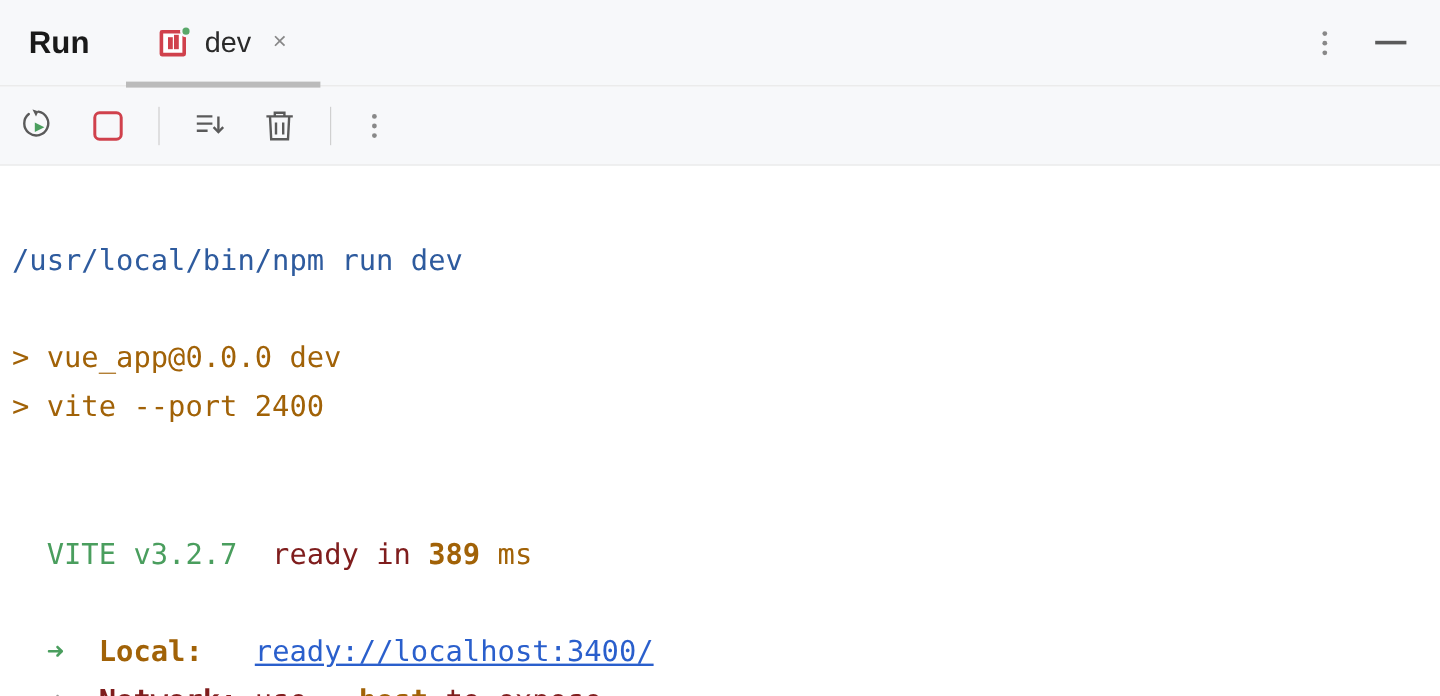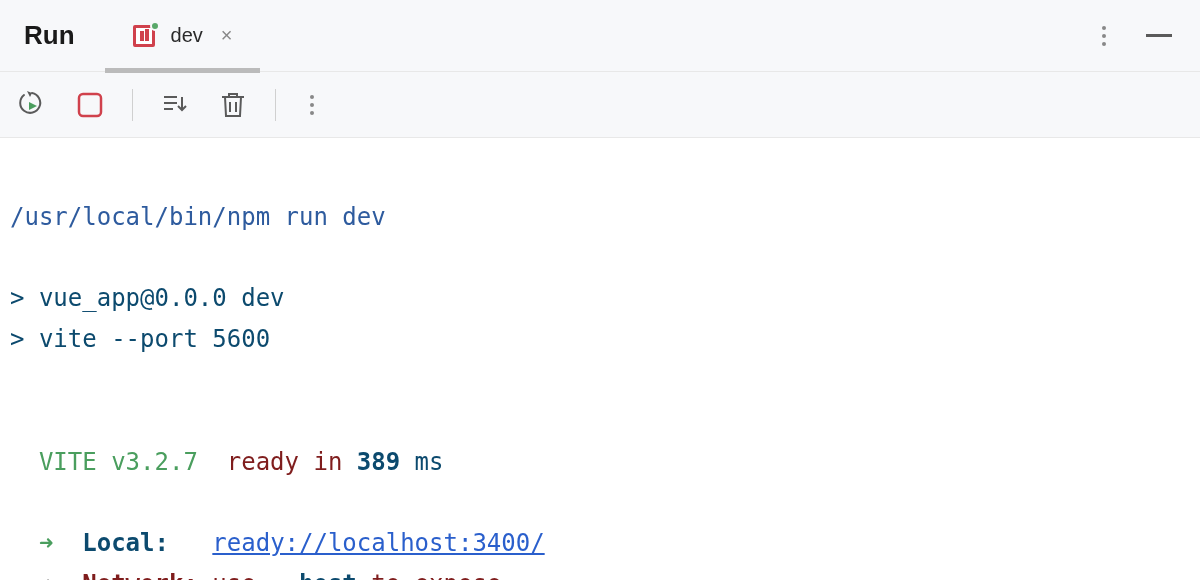--- a/index.html
+++ b/index.html
@@ -64,21 +64,21 @@
       width: 10px;
       height: 10px;
       background: #59a869;
       border-radius: 50%;
       position: absolute;
       top: -1px;
       right: 1px;
       border: 2px solid #f7f8fa;
     }
     .tab-label {
-      font-size: 20px;
+      font-size: 24px;
       color: #2a2a2a;
       font-weight: 400;
     }
     .tab-close {
       color: #888;
       font-size: 20px;
       margin-left: 8px;
       cursor: pointer;
     }
     .tab-underline {
@@ -138,21 +138,21 @@
       background: #d0d0d0;
     }
     .console {
       padding: 18px 10px;
       font-family: "Menlo", "Monaco", "Consolas", monospace;
       font-size: 24px;
       line-height: 1.7;
       white-space: pre;
     }
     .cmd { color: #2e5b9e; }
-    .plain { color: #0c4a6e; }
+    .plain { color: #a16207; }
     .vite-green { color: #4a9e5e; font-weight: 400; }
     .grey { color: #7f1d1d; }
     .bold { font-weight: 700; }
     .arrow-green { color: #4a9e5e; }
     .arrow-grey { color: #999; }
     .link { color: #2a5fcc; text-decoration: underline; }
   </style>
 </head>
 <body>
 
@@ -217,20 +217,20 @@
     <span></span>
       <span></span>
       <span></span>
   </div>
 </div>
 
 <div class="console">
 <span class="cmd">/usr/local/bin/npm run dev</span>
 
 <span class="plain"><span>&gt; </span><span>vue_app@0.0.0 dev</span></span>
-<span class="plain"><span>&gt; </span><span>vite --port 5600</span></span>
+<span class="plain"><span>&gt; </span><span>vite --port 2400</span></span>
 
 
   <span class="vite-green">VITE v3.2.7</span><span class="grey">  ready in </span><span class="plain bold">389</span><span class="plain"> ms</span>
 
   <span class="arrow-green">➜</span>  <span class="plain bold">Local:</span>   <span class="link">ready://localhost:3400/</span>
   <span class="arrow-grey">➜</span>  <span class="grey bold">Network:</span><span class="grey"> use </span><span class="plain bold">--host</span><span class="grey"> to expose</span>
 </div>
 
 </body></html>

